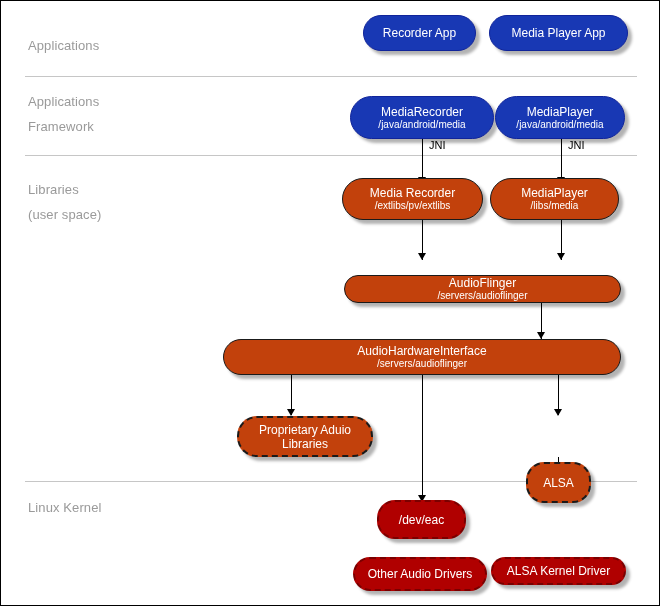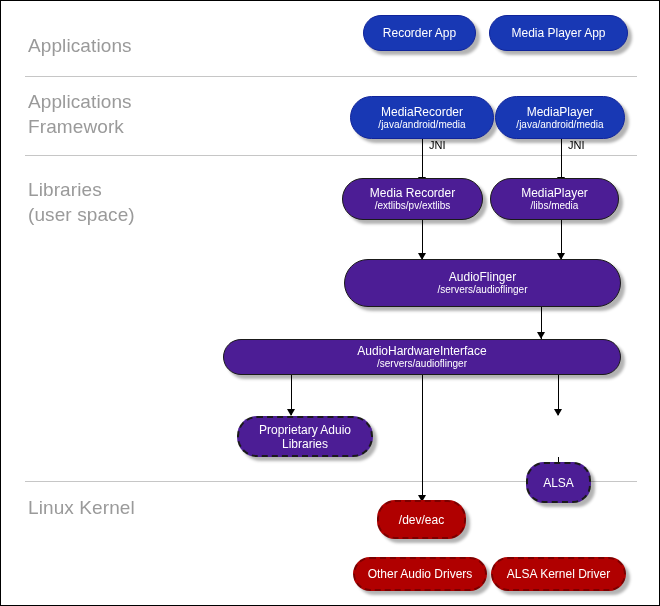--- a/index.html
+++ b/index.html
@@ -14,21 +14,21 @@
     background: #ffffff;
     border: 1px solid #000000;
     box-sizing: border-box;
     overflow: hidden;
     font-family: "Liberation Sans", sans-serif;
   }
   
   .layer-label {
     position: absolute;
     color: #9a9a9a;
-    font-size: 19px;
+    font-size: 13px;
     line-height: 25px;
     white-space: pre-line;
     letter-spacing: 0.1px;
   }
   
   .divider {
     position: absolute;
     height: 1px;
     background: #c6c6c6;
   }
@@ -75,21 +75,21 @@
   .node .sub {
     font-size: 10px;
     line-height: 12px;
     white-space: nowrap;
   }
   .node.blue {
     background: #1838b4;
     border: 1px solid #10249a;
   }
   .node.green {
-    background: #4c1d95;
+    background: #c2410c;
     border: 1px solid #1a1a1a;
   }
   .node.green.dashed {
     border: 2px dashed #1a1a1a;
   }
   .node.red {
     background: #b00000;
     border: 1px solid #8a0000;
   }
   .node.red.dashed {
@@ -165,21 +165,21 @@
   <div class="node green" style="left:341px; top:177px; width:141px; height:42px;">
     <span class="title">Media Recorder</span>
     <span class="sub">/extlibs/pv/extlibs</span>
   </div>
 
   <div class="node green" style="left:489px; top:177px; width:129px; height:42px;">
     <span class="title">MediaPlayer</span>
     <span class="sub">/libs/media</span>
   </div>
 
-  <div class="node green" style="left:343px; top:258px; width:277px; height:48px;">
+  <div class="node green" style="left:343px; top:274px; width:277px; height:28px;">
     <span class="title">AudioFlinger</span>
     <span class="sub">/servers/audioflinger</span>
   </div>
 
   <div class="node green" style="left:222px; top:338px; width:398px; height:36px;">
     <span class="title">AudioHardwareInterface</span>
     <span class="sub">/servers/audioflinger</span>
   </div>
 
   <div class="node green dashed" style="left:236px; top:415px; width:136px; height:41px; border-radius:20px;">
@@ -193,17 +193,17 @@
 
   <div class="node red dashed" style="left:376px; top:499px; width:89px; height:39px; border-radius:18px;">
     <span class="title">/dev/eac</span>
   </div>
 
 
   <div class="node red dashed" style="left:352px; top:556px; width:134px; height:34px; border-radius:17px;">
     <span class="title">Other Audio Drivers</span>
   </div>
 
-  <div class="node red dashed" style="left:490px; top:556px; width:135px; height:34px; border-radius:17px;">
+  <div class="node red dashed" style="left:490px; top:556px; width:135px; height:28px; border-radius:17px;">
     <span class="title">ALSA Kernel Driver</span>
   </div>
 
 </div>
 
 </body></html>

